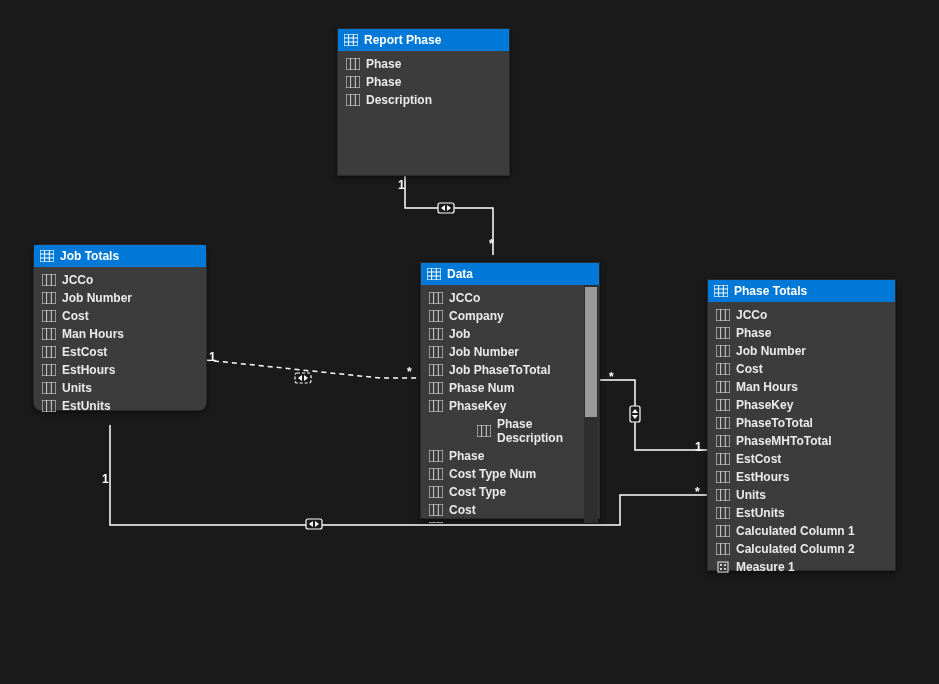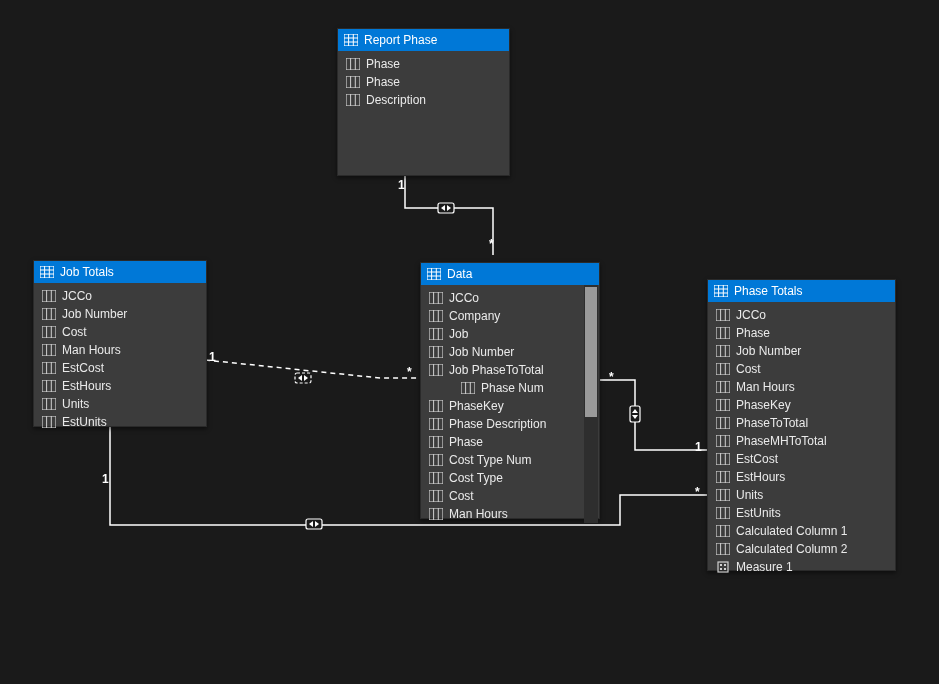--- a/index.html
+++ b/index.html
@@ -29,38 +29,38 @@
   }
   .table-box {
     position: absolute;
     background: #3c3c3c;
     border: 1px solid #2a2a2a;
     box-shadow: 0 2px 4px rgba(0,0,0,0.5);
   }
   .table-header {
     background: #0078d7;
     color: #fff;
-    font-weight: normal;
+    font-weight: bold;
     padding: 4px 6px;
     display: flex;
     align-items: center;
     gap: 6px;
   }
   .table-body {
     padding: 4px 0;
     overflow: hidden;
     position: relative;
   }
   .field-row {
     display: flex;
     align-items: center;
     gap: 6px;
     padding: 2px 8px;
     color: #eaeaea;
-    font-weight: normal;
+    font-weight: bold;
   }
   .icon {
     display: inline-flex;
     align-items: center;
     justify-content: center;
     width: 14px;
     height: 14px;
     flex-shrink: 0;
   }
   .icon svg { display: block; }
@@ -164,21 +164,21 @@
               <rect x="0" y="0" width="14" height="12" fill="none" stroke="#d0d0d0" stroke-width="1.2"></rect>
               <line x1="4.6" y1="0" x2="4.6" y2="12" stroke="#d0d0d0" stroke-width="1"></line>
               <line x1="9.3" y1="0" x2="9.3" y2="12" stroke="#d0d0d0" stroke-width="1"></line>
             </svg>
           </span>
           <span>Description</span>
         </div>
       </div>
 </div>
 
-<div class="table-box" style="left:33px; top:260px; width:172px; height:165px;">
+<div class="table-box" style="left:33px; top:244px; width:172px; height:165px;border-radius:8px;">
   <div class="table-header">
     <span class="icon">
       <svg width="14" height="12" viewBox="0 0 14 12">
             <rect x="0" y="0" width="14" height="12" fill="none" stroke="#fff" stroke-width="1.2"></rect>
             <line x1="0" y1="4" x2="14" y2="4" stroke="#fff" stroke-width="1"></line>
             <line x1="0" y1="8" x2="14" y2="8" stroke="#fff" stroke-width="1"></line>
             <line x1="4.6" y1="0" x2="4.6" y2="12" stroke="#fff" stroke-width="1"></line>
             <line x1="9.3" y1="0" x2="9.3" y2="12" stroke="#fff" stroke-width="1"></line>
           </svg>
     </span>
@@ -325,41 +325,41 @@
         <div class="field-row" style="padding-right: 18px;">
           <span class="icon">
             <svg width="14" height="12" viewBox="0 0 14 12">
               <rect x="0" y="0" width="14" height="12" fill="none" stroke="#d0d0d0" stroke-width="1.2"></rect>
               <line x1="4.6" y1="0" x2="4.6" y2="12" stroke="#d0d0d0" stroke-width="1"></line>
               <line x1="9.3" y1="0" x2="9.3" y2="12" stroke="#d0d0d0" stroke-width="1"></line>
             </svg>
           </span>
           <span>Job PhaseToTotal</span>
         </div>
-        <div class="field-row" style="padding-right: 18px; margin-left: 32px;">
+        <div class="field-row" style="padding-right: 18px;">
           <span class="icon">
             <svg width="14" height="12" viewBox="0 0 14 12">
               <rect x="0" y="0" width="14" height="12" fill="none" stroke="#d0d0d0" stroke-width="1.2"></rect>
               <line x1="4.6" y1="0" x2="4.6" y2="12" stroke="#d0d0d0" stroke-width="1"></line>
               <line x1="9.3" y1="0" x2="9.3" y2="12" stroke="#d0d0d0" stroke-width="1"></line>
             </svg>
           </span>
           <span>Phase Num</span>
         </div>
         <div class="field-row" style="padding-right: 18px;">
           <span class="icon">
             <svg width="14" height="12" viewBox="0 0 14 12">
               <rect x="0" y="0" width="14" height="12" fill="none" stroke="#d0d0d0" stroke-width="1.2"></rect>
               <line x1="4.6" y1="0" x2="4.6" y2="12" stroke="#d0d0d0" stroke-width="1"></line>
               <line x1="9.3" y1="0" x2="9.3" y2="12" stroke="#d0d0d0" stroke-width="1"></line>
             </svg>
           </span>
           <span>PhaseKey</span>
         </div>
-        <div class="field-row" style="padding-right: 32px;">
+        <div class="field-row" style="padding-right: 32px; margin-left: 48px;">
           <span class="icon">
             <svg width="14" height="12" viewBox="0 0 14 12">
               <rect x="0" y="0" width="14" height="12" fill="none" stroke="#d0d0d0" stroke-width="1.2"></rect>
               <line x1="4.6" y1="0" x2="4.6" y2="12" stroke="#d0d0d0" stroke-width="1"></line>
               <line x1="9.3" y1="0" x2="9.3" y2="12" stroke="#d0d0d0" stroke-width="1"></line>
             </svg>
           </span>
           <span>Phase Description</span>
         </div>
         <div class="field-row" style="padding-right: 18px;">

